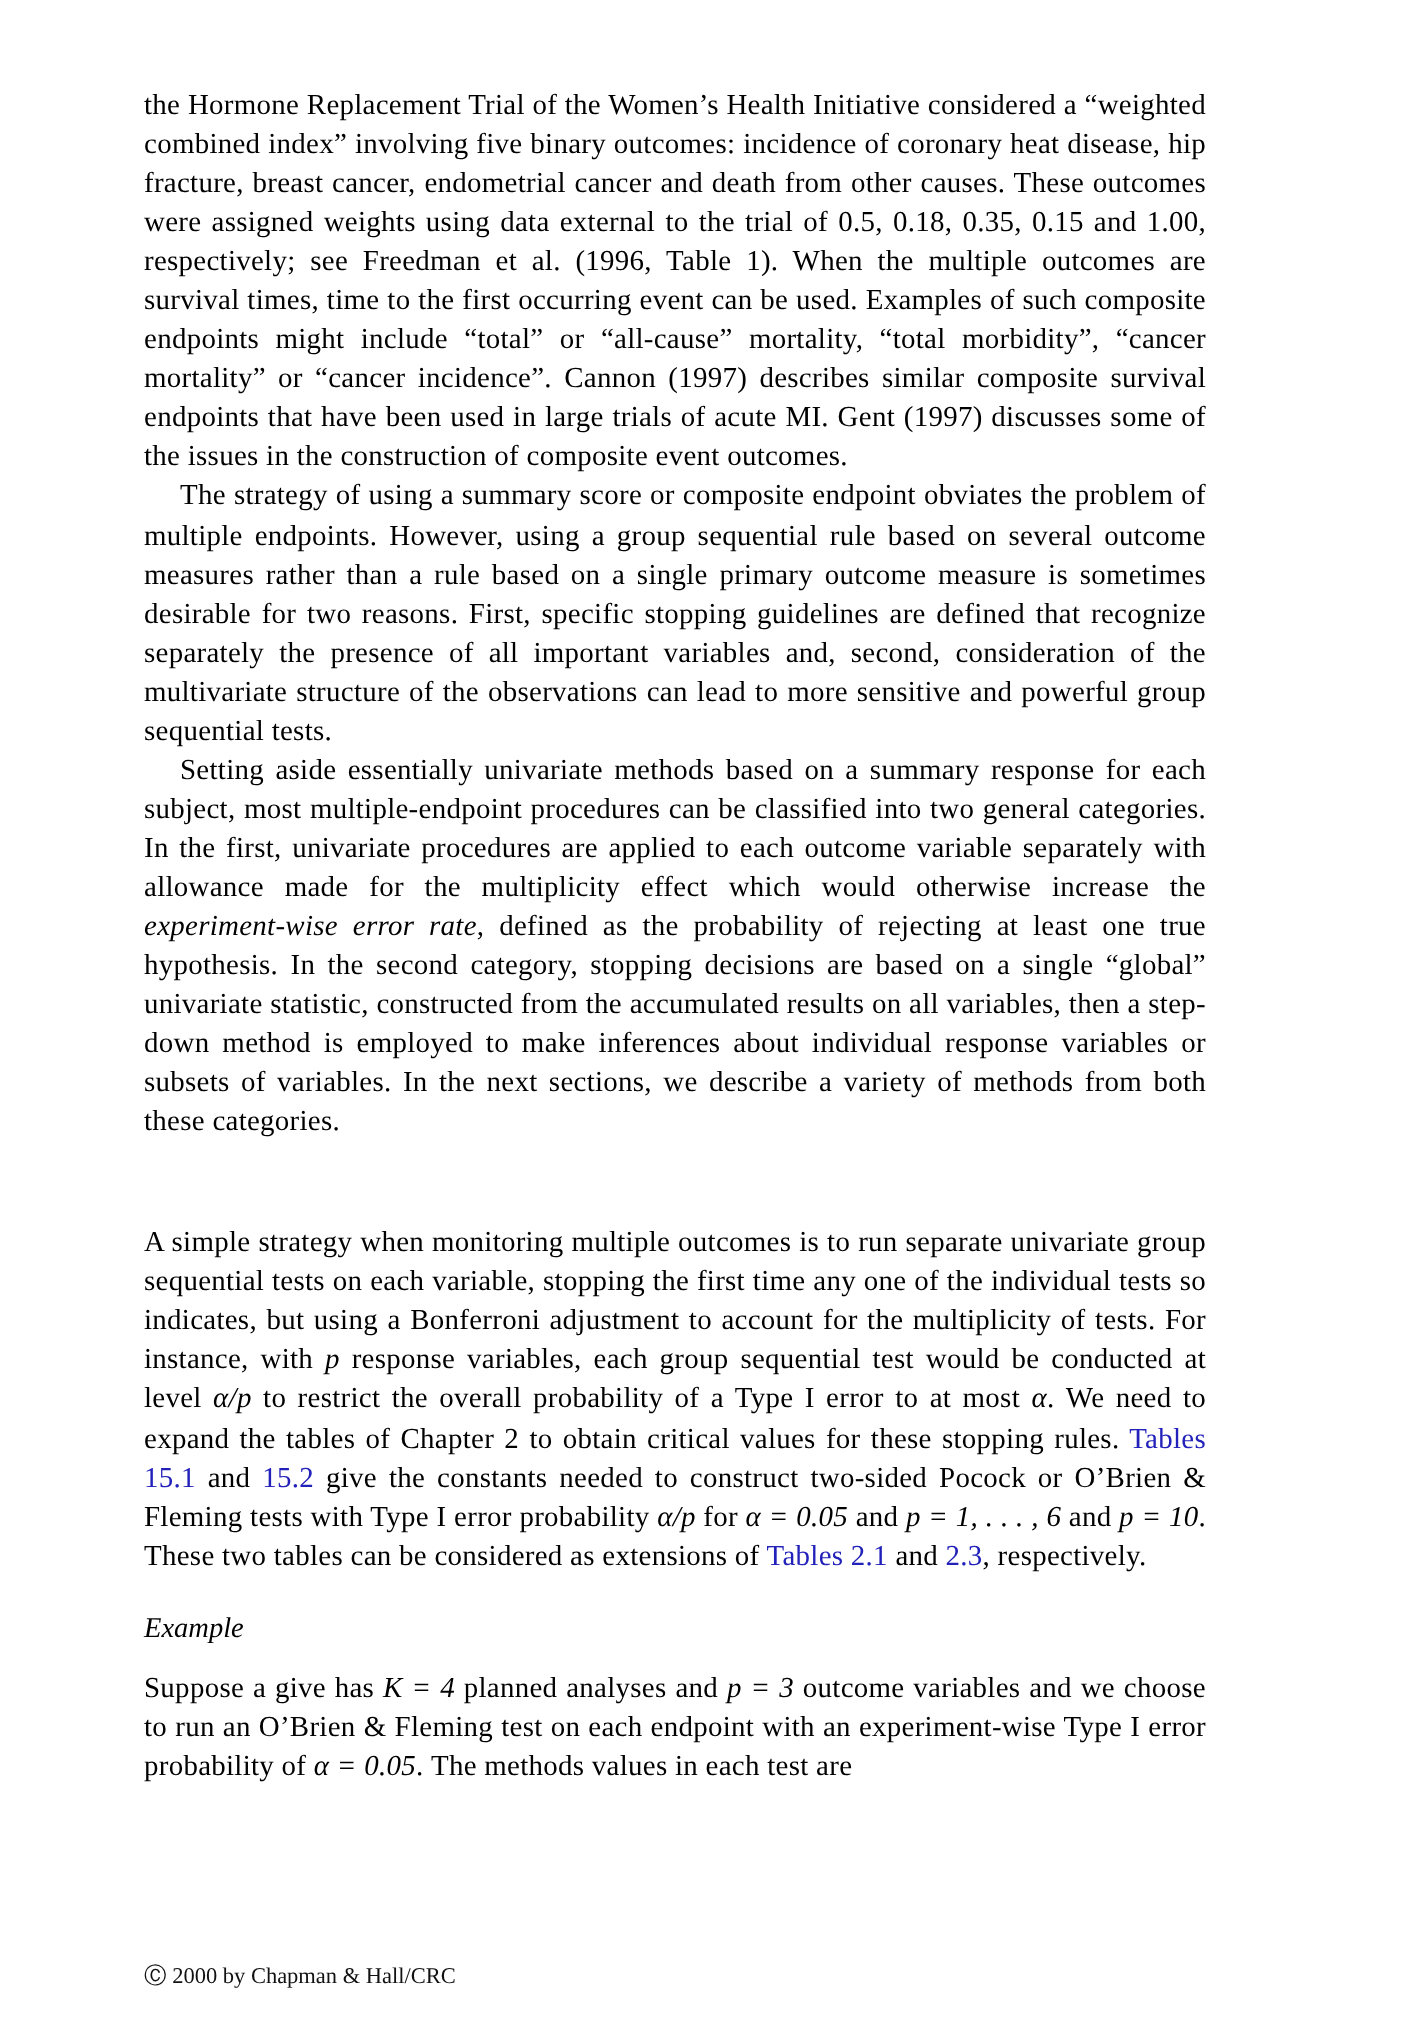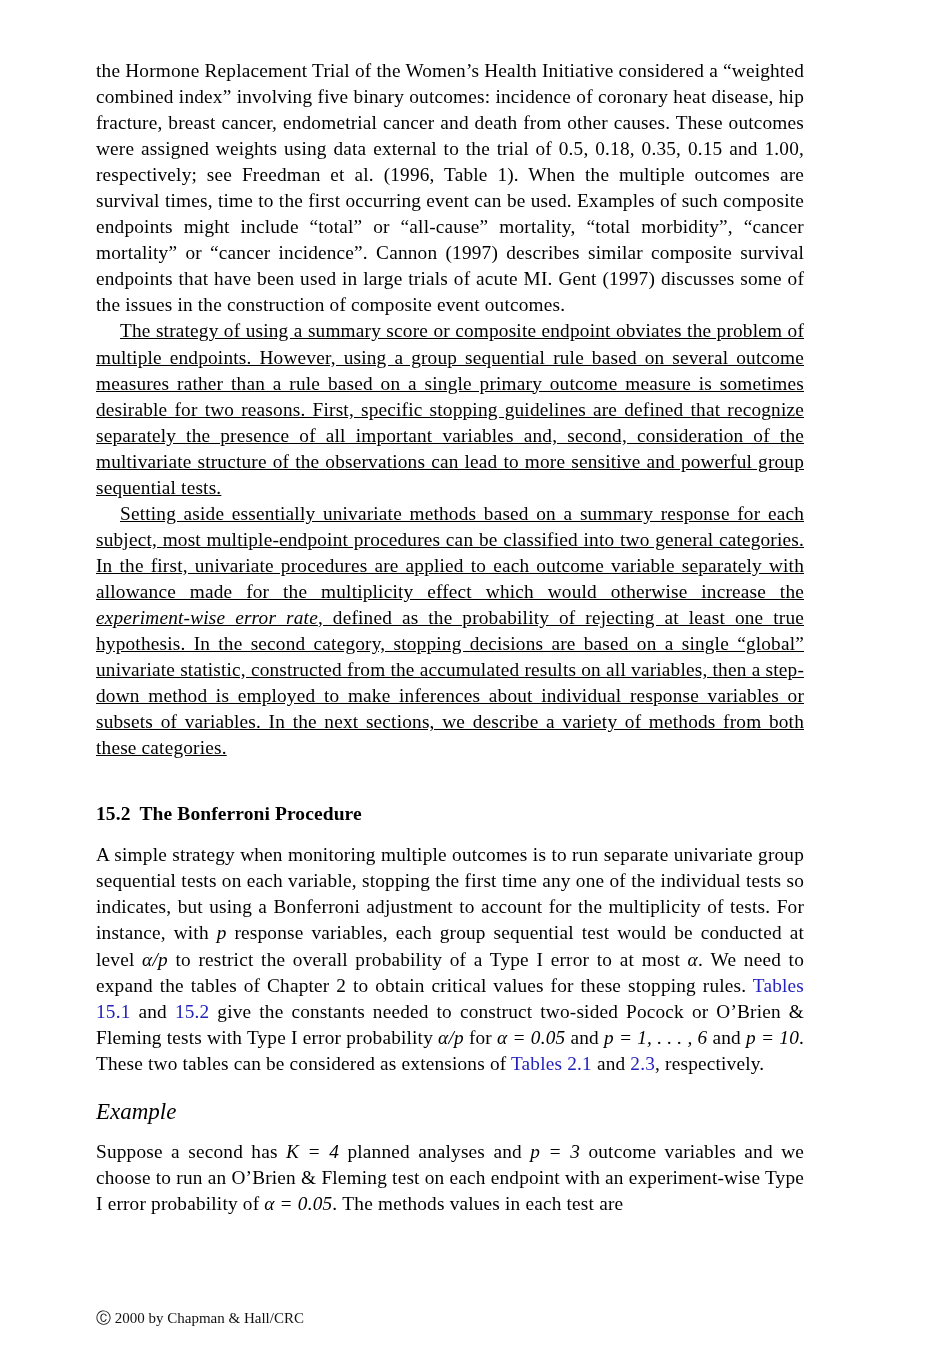--- a/index.html
+++ b/index.html
@@ -33,40 +33,39 @@
     margin: 0;
     font-size: 19.3px;
     line-height: 26.05px;
     text-align: justify;
     text-justify: inter-word;
     hyphens: none;
     letter-spacing: 0.01em;
   }
   p.indent {
     text-indent: 24px;
-    text-decoration: underline;
   }
   h2.section-head {
     margin: 0;
     font-size: 19.5px;
     font-weight: bold;
     line-height: 26.05px;
     letter-spacing: 0.005em;
   }
   h2.section-head .num {
     margin-right: 9px;
   }
   .spacer-sec-before { height: 40px; }
   .spacer-sec-after  { height: 15px; }
   .spacer-ex-before  { height: 22px; }
   .spacer-ex-after   { height: 14px; }
 
   .ex-head {
     margin: 0;
-    font-size: 23px;
+    font-size: 19px;
     font-style: italic;
     line-height: 26.05px;
   }
   .lnk {
     color: #2222bb;
   }
   .mi {
     font-family: "Liberation Serif", "DejaVu Serif", serif;
     font-style: italic;
   }
@@ -97,38 +96,35 @@
     <p class="body-par">the Hormone Replacement Trial of the Women’s Health Initiative considered a “weighted combined index” involving five binary outcomes: incidence of coronary heat disease, hip fracture, breast cancer, endometrial cancer and death from other causes. These outcomes were assigned weights using data external to the trial of 0.5, 0.18, 0.35, 0.15 and 1.00, respectively; see Freedman et al. (1996, Table 1). When the multiple outcomes are survival times, time to the first occurring event can be used. Examples of such composite endpoints might include “total” or “all-cause” mortality, “total morbidity”, “cancer mortality” or “cancer incidence”. Cannon (1997) describes similar composite survival endpoints that have been used in large trials of acute MI. Gent (1997) discusses some of the issues in the construction of composite event outcomes.</p>
 
     <p class="body-par indent">The strategy of using a summary score or composite endpoint obviates the problem of multiple endpoints. However, using a group sequential rule based on several outcome measures rather than a rule based on a single primary outcome measure is sometimes desirable for two reasons. First, specific stopping guidelines are defined that recognize separately the presence of all important variables and, second, consideration of the multivariate structure of the observations can lead to more sensitive and powerful group sequential tests.</p>
 
     <p class="body-par indent">
       <span>Setting aside essentially univariate methods based on a summary response for each subject, most multiple-endpoint procedures can be classified into two general categories. In the first, univariate procedures are applied to each outcome variable separately with allowance made for the multiplicity effect which would otherwise increase the </span><span class="it">experiment-wise error rate</span><span>, defined as the probability of rejecting at least one true hypothesis. In the second category, stopping decisions are based on a single “global” univariate statistic, constructed from the accumulated results on all variables, then a step-down method is employed to make inferences about individual response variables or subsets of variables. In the next sections, we describe a variety of methods from both these categories.</span>
     </p>
 
     <div class="spacer-sec-before"></div>
 
-    <h2 class="section-head">
-      <span class="num">15.2</span><span>The Bonferroni Procedure</span>
-    </h2>
 
     <div class="spacer-sec-after"></div>
 
     <p class="body-par">
       <span>A simple strategy when monitoring multiple outcomes is to run separate univariate group sequential tests on each variable, stopping the first time any one of the individual tests so indicates, but using a Bonferroni adjustment to account for the multiplicity of tests. For instance, with </span><span class="mi">p</span><span> response variables, each group sequential test would be conducted at level </span><span class="mi">α/p</span><span> to restrict the overall probability of a Type I error to at most </span><span class="mi">α</span><span>. We need to expand the tables of Chapter 2 to obtain critical values for these stopping rules. </span><span class="lnk">Tables 15.1</span><span> and </span><span class="lnk">15.2</span><span> give the constants needed to construct two-sided Pocock or O’Brien &amp; Fleming tests with Type I error probability </span><span class="mi">α/p</span><span> for </span><span class="mi">α = 0.05</span><span> and </span><span class="mi">p = 1, . . . , 6</span><span> and </span><span class="mi">p = 10</span><span>. These two tables can be considered as extensions of </span><span class="lnk">Tables 2.1</span><span> and </span><span class="lnk">2.3</span><span>, respectively.</span>
     </p>
 
     <div class="spacer-ex-before"></div>
 
     <p class="ex-head">Example</p>
 
     <div class="spacer-ex-after"></div>
 
     <p class="body-par">
-      <span>Suppose a second has </span><span class="mi-up">K = 4</span><span> planned analyses and </span><span class="mi">p = 3</span><span> outcome variables and we choose to run an O’Brien &amp; Fleming test on each endpoint with an experiment-wise Type I error probability of </span><span class="mi">α = 0.05</span><span>. The methods values in each test are</span>
+      <span>Suppose a give has </span><span class="mi-up">K = 4</span><span> planned analyses and </span><span class="mi">p = 3</span><span> outcome variables and we choose to run an O’Brien &amp; Fleming test on each endpoint with an experiment-wise Type I error probability of </span><span class="mi">α = 0.05</span><span>. The methods values in each test are</span>
     </p>
 
   </div>
 
   <div class="footer">
     <span>Ⓒ 2000 by Chapman &amp; Hall/CRC</span>
   </div>
 
 </div>
 

